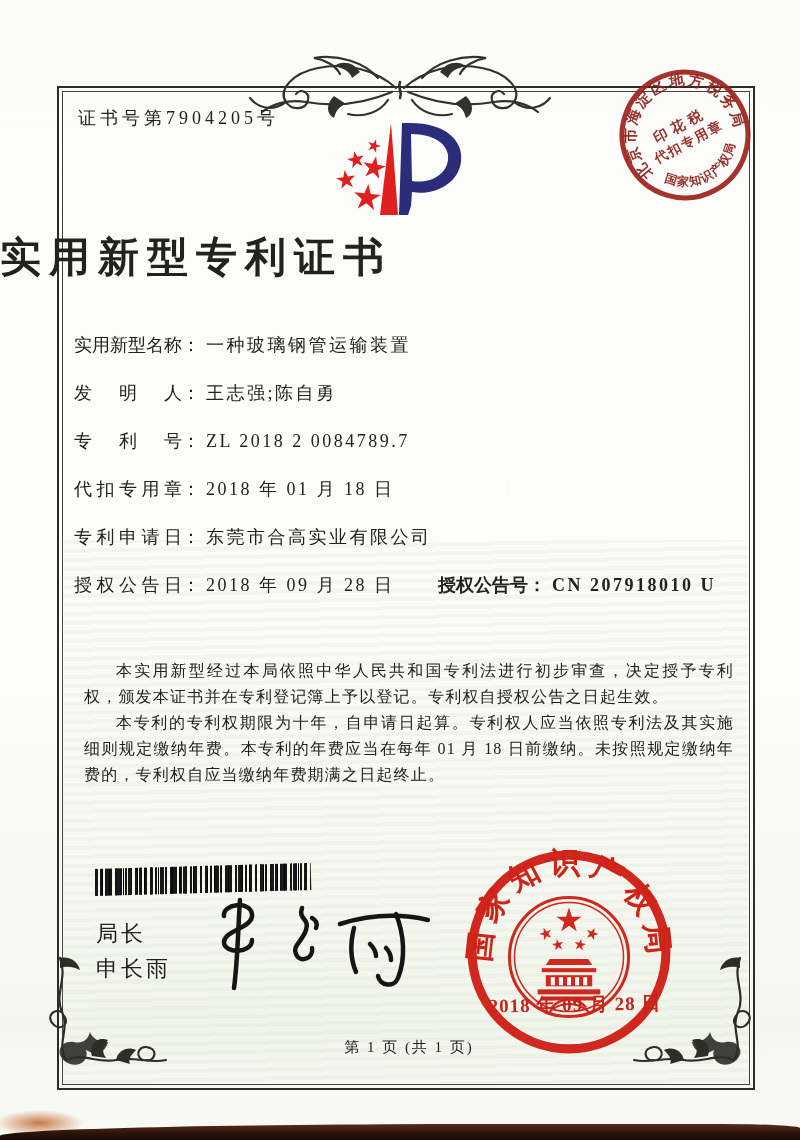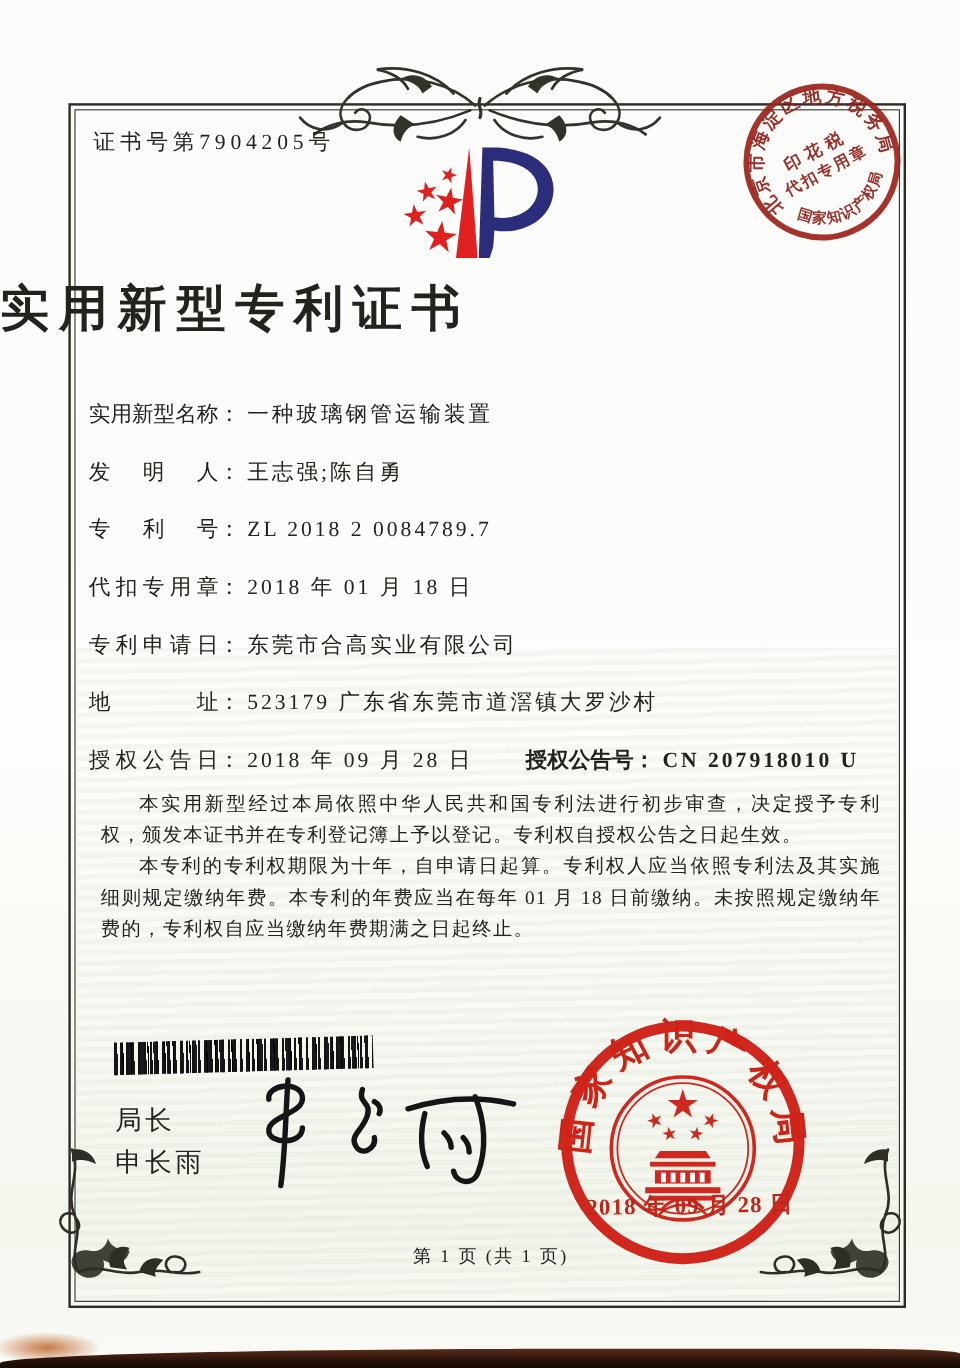--- a/index.html
+++ b/index.html
@@ -133,23 +133,20 @@
     <div class="f-row">
       <span class="f-label">专利号</span><span class="f-colon">：</span><span class="f-value">ZL 2018 2 0084789.7</span>
     </div>
     <div class="f-row">
       <span class="f-label">代扣专用章</span><span class="f-colon">：</span><span class="f-value">2018 年 01 月 18 日</span>
     </div>
     <div class="f-row">
       <span class="f-label">专利申请日</span><span class="f-colon">：</span><span class="f-value">东莞市合高实业有限公司</span>
     </div>
     <div class="f-row">
-      <span class="f-label">地址</span><span class="f-colon">：</span><span class="f-value">523179 广东省东莞市道滘镇大罗沙村</span>
-    </div>
-    <div class="f-row">
       <span class="f-label">授权公告日</span><span class="f-colon">：</span><span class="f-value">2018 年 09 月 28 日</span>
       <span class="f-right">
         <span>授权公告号</span><span class="f-colon">：</span><span class="f-value">CN 207918010 U</span>
       </span>
     </div>
   </div>
 
   <div class="paras">
     <p>本实用新型经过本局依照中华人民共和国专利法进行初步审查，决定授予专利权，颁发本证书并在专利登记簿上予以登记。专利权自授权公告之日起生效。</p>
     <p>本专利的专利权期限为十年，自申请日起算。专利权人应当依照专利法及其实施细则规定缴纳年费。本专利的年费应当在每年 01 月 18 日前缴纳。未按照规定缴纳年费的，专利权自应当缴纳年费期满之日起终止。</p>

